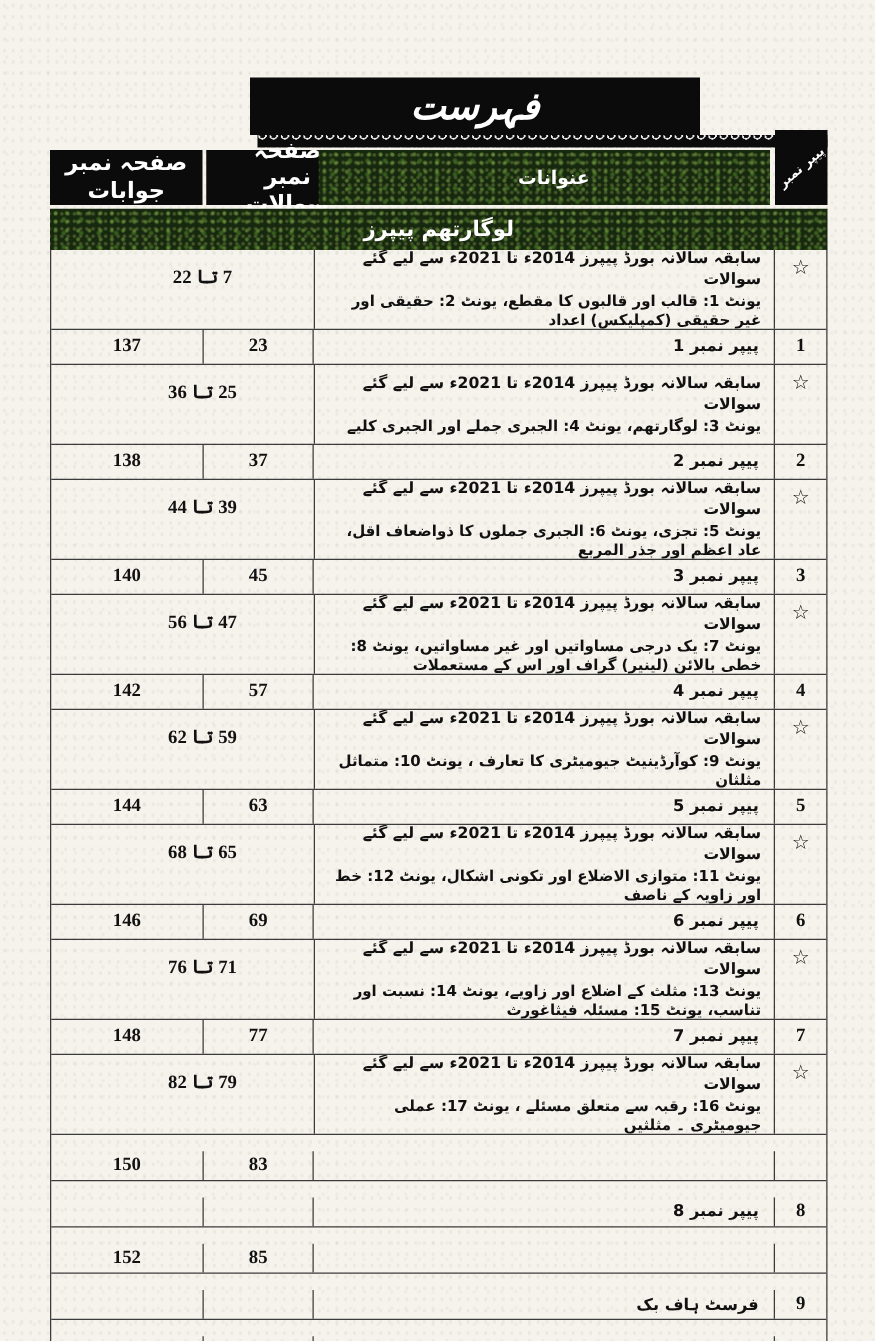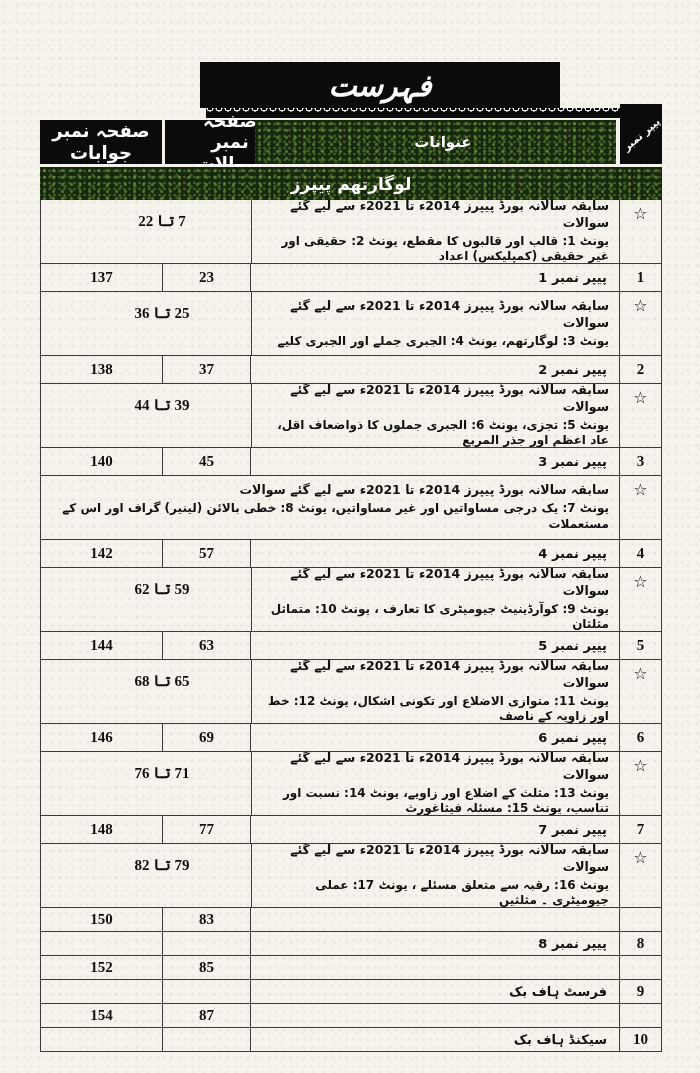--- a/index.html
+++ b/index.html
@@ -63,21 +63,21 @@
   .banner .b-lbl { font-size:17px; font-weight:bold; direction:rtl; letter-spacing:.5px; }
   
   .toc {
     position:absolute; left:40px; top:200px; width:622px;
     border-left:1px solid var(--line,#3b3b3b);
     border-right:1px solid var(--line,#3b3b3b);
   }
   .row { display:flex; border-bottom:1px solid var(--line,#3b3b3b); }
   .row.star  { height:64px; }
   .row.paper { height:28px; }
-  .row.mini  { height:24px; }
+  .row.mini  { height:24px;margin-top:13px; }
   .cell { border-right:1px solid var(--line,#3b3b3b); overflow:hidden; }
   .cell:last-child { border-right:none; }
   .c-a     { width:122px; display:flex; align-items:center; justify-content:center; }
   .c-q     { width:88px;  display:flex; align-items:center; justify-content:center; }
   .c-range { width:211px; display:flex; align-items:flex-start; justify-content:center; padding-top:12px; }
   .c-label { flex:1; display:flex; align-items:center; justify-content:flex-end; padding:0 12px; }
   .c-no    { width:41px; display:flex; align-items:center; justify-content:center; }
   .c-title {
     flex:1; direction:rtl; text-align:right;
     display:flex; flex-direction:column; justify-content:center;
@@ -198,20 +198,23 @@
     </div>
     <div class="cell c-label">
       <span class="lbl">پیپر نمبر 3</span>
     </div>
     <div class="cell c-no">
       <span class="num">3</span>
     </div>
   </div>
 
   <div class="row star">
+    <div class="cell c-range">
+      <span class="num rtl">47 تا 56</span>
+    </div>
     <div class="cell c-title">
       <div class="t1">سابقہ سالانہ بورڈ پیپرز 2014ء تا 2021ء سے لیے گئے سوالات</div>
       <div class="t2">یونٹ 7: یک درجی مساواتیں اور غیر مساواتیں، یونٹ 8: خطی بالائن (لینیر) گراف اور اس کے مستعملات</div>
     </div>
     <div class="cell c-star">
       <span class="star-glyph">☆</span>
     </div>
   </div>
 
   <div class="row paper">

